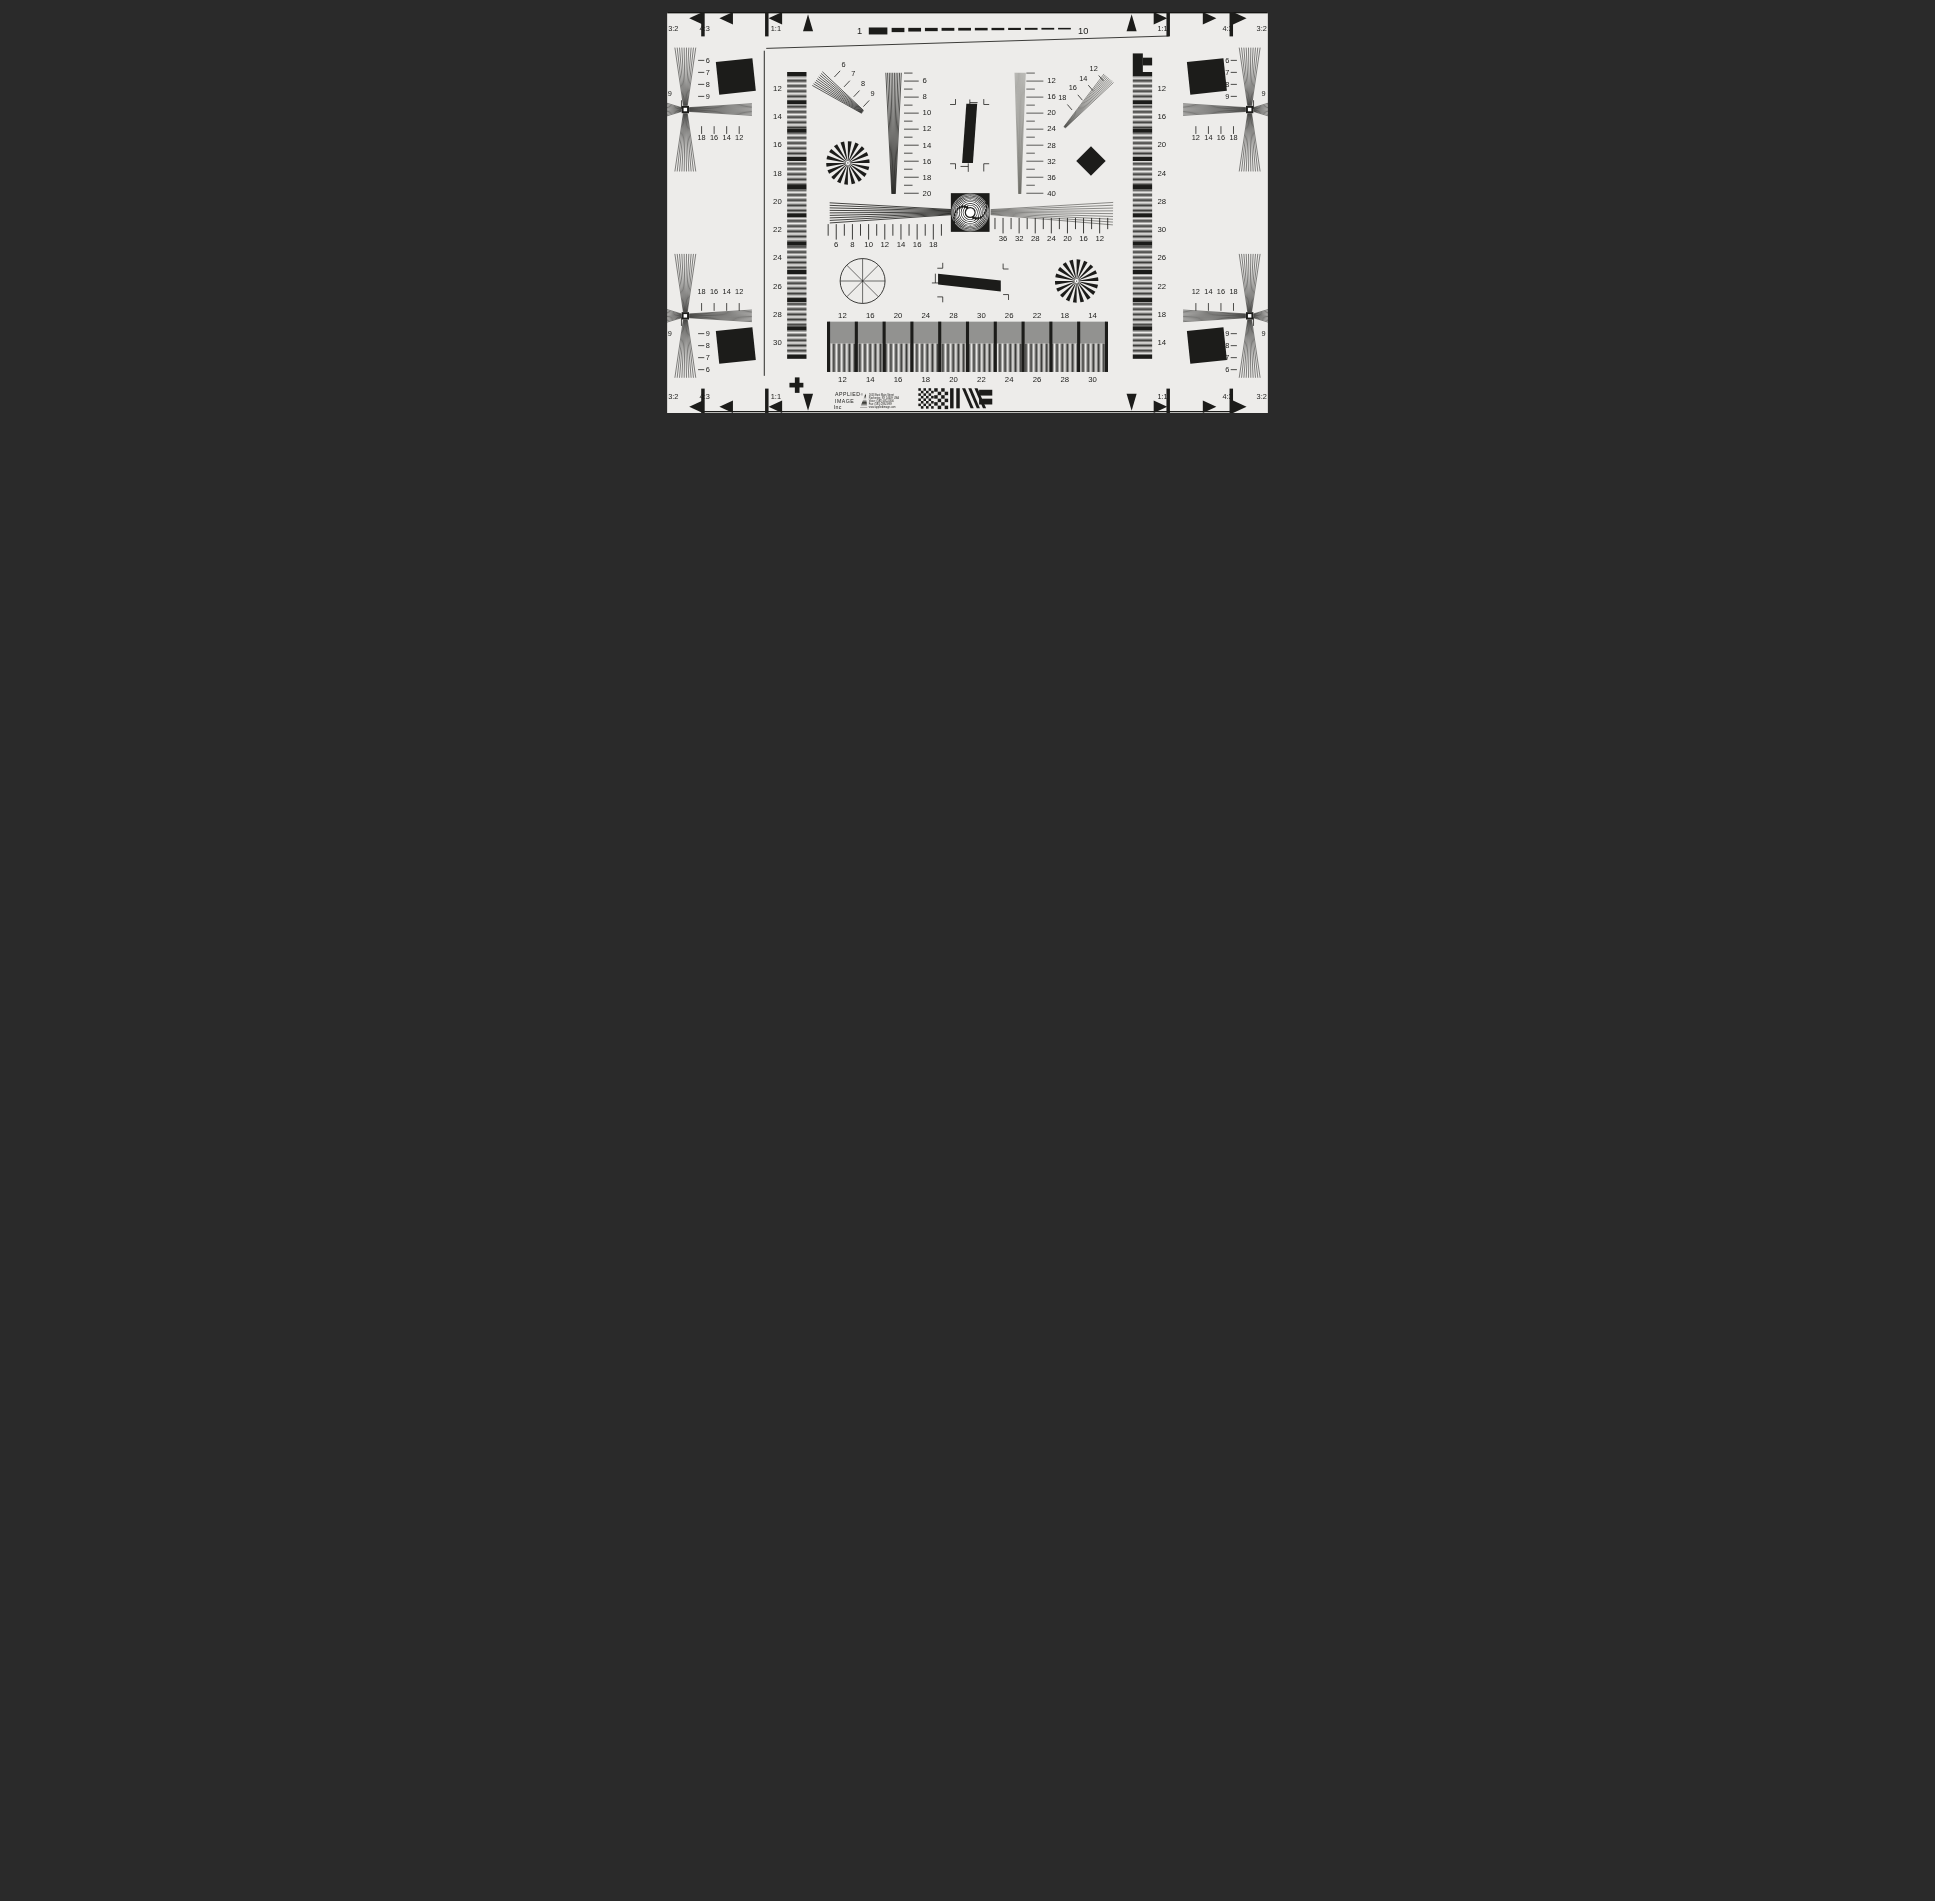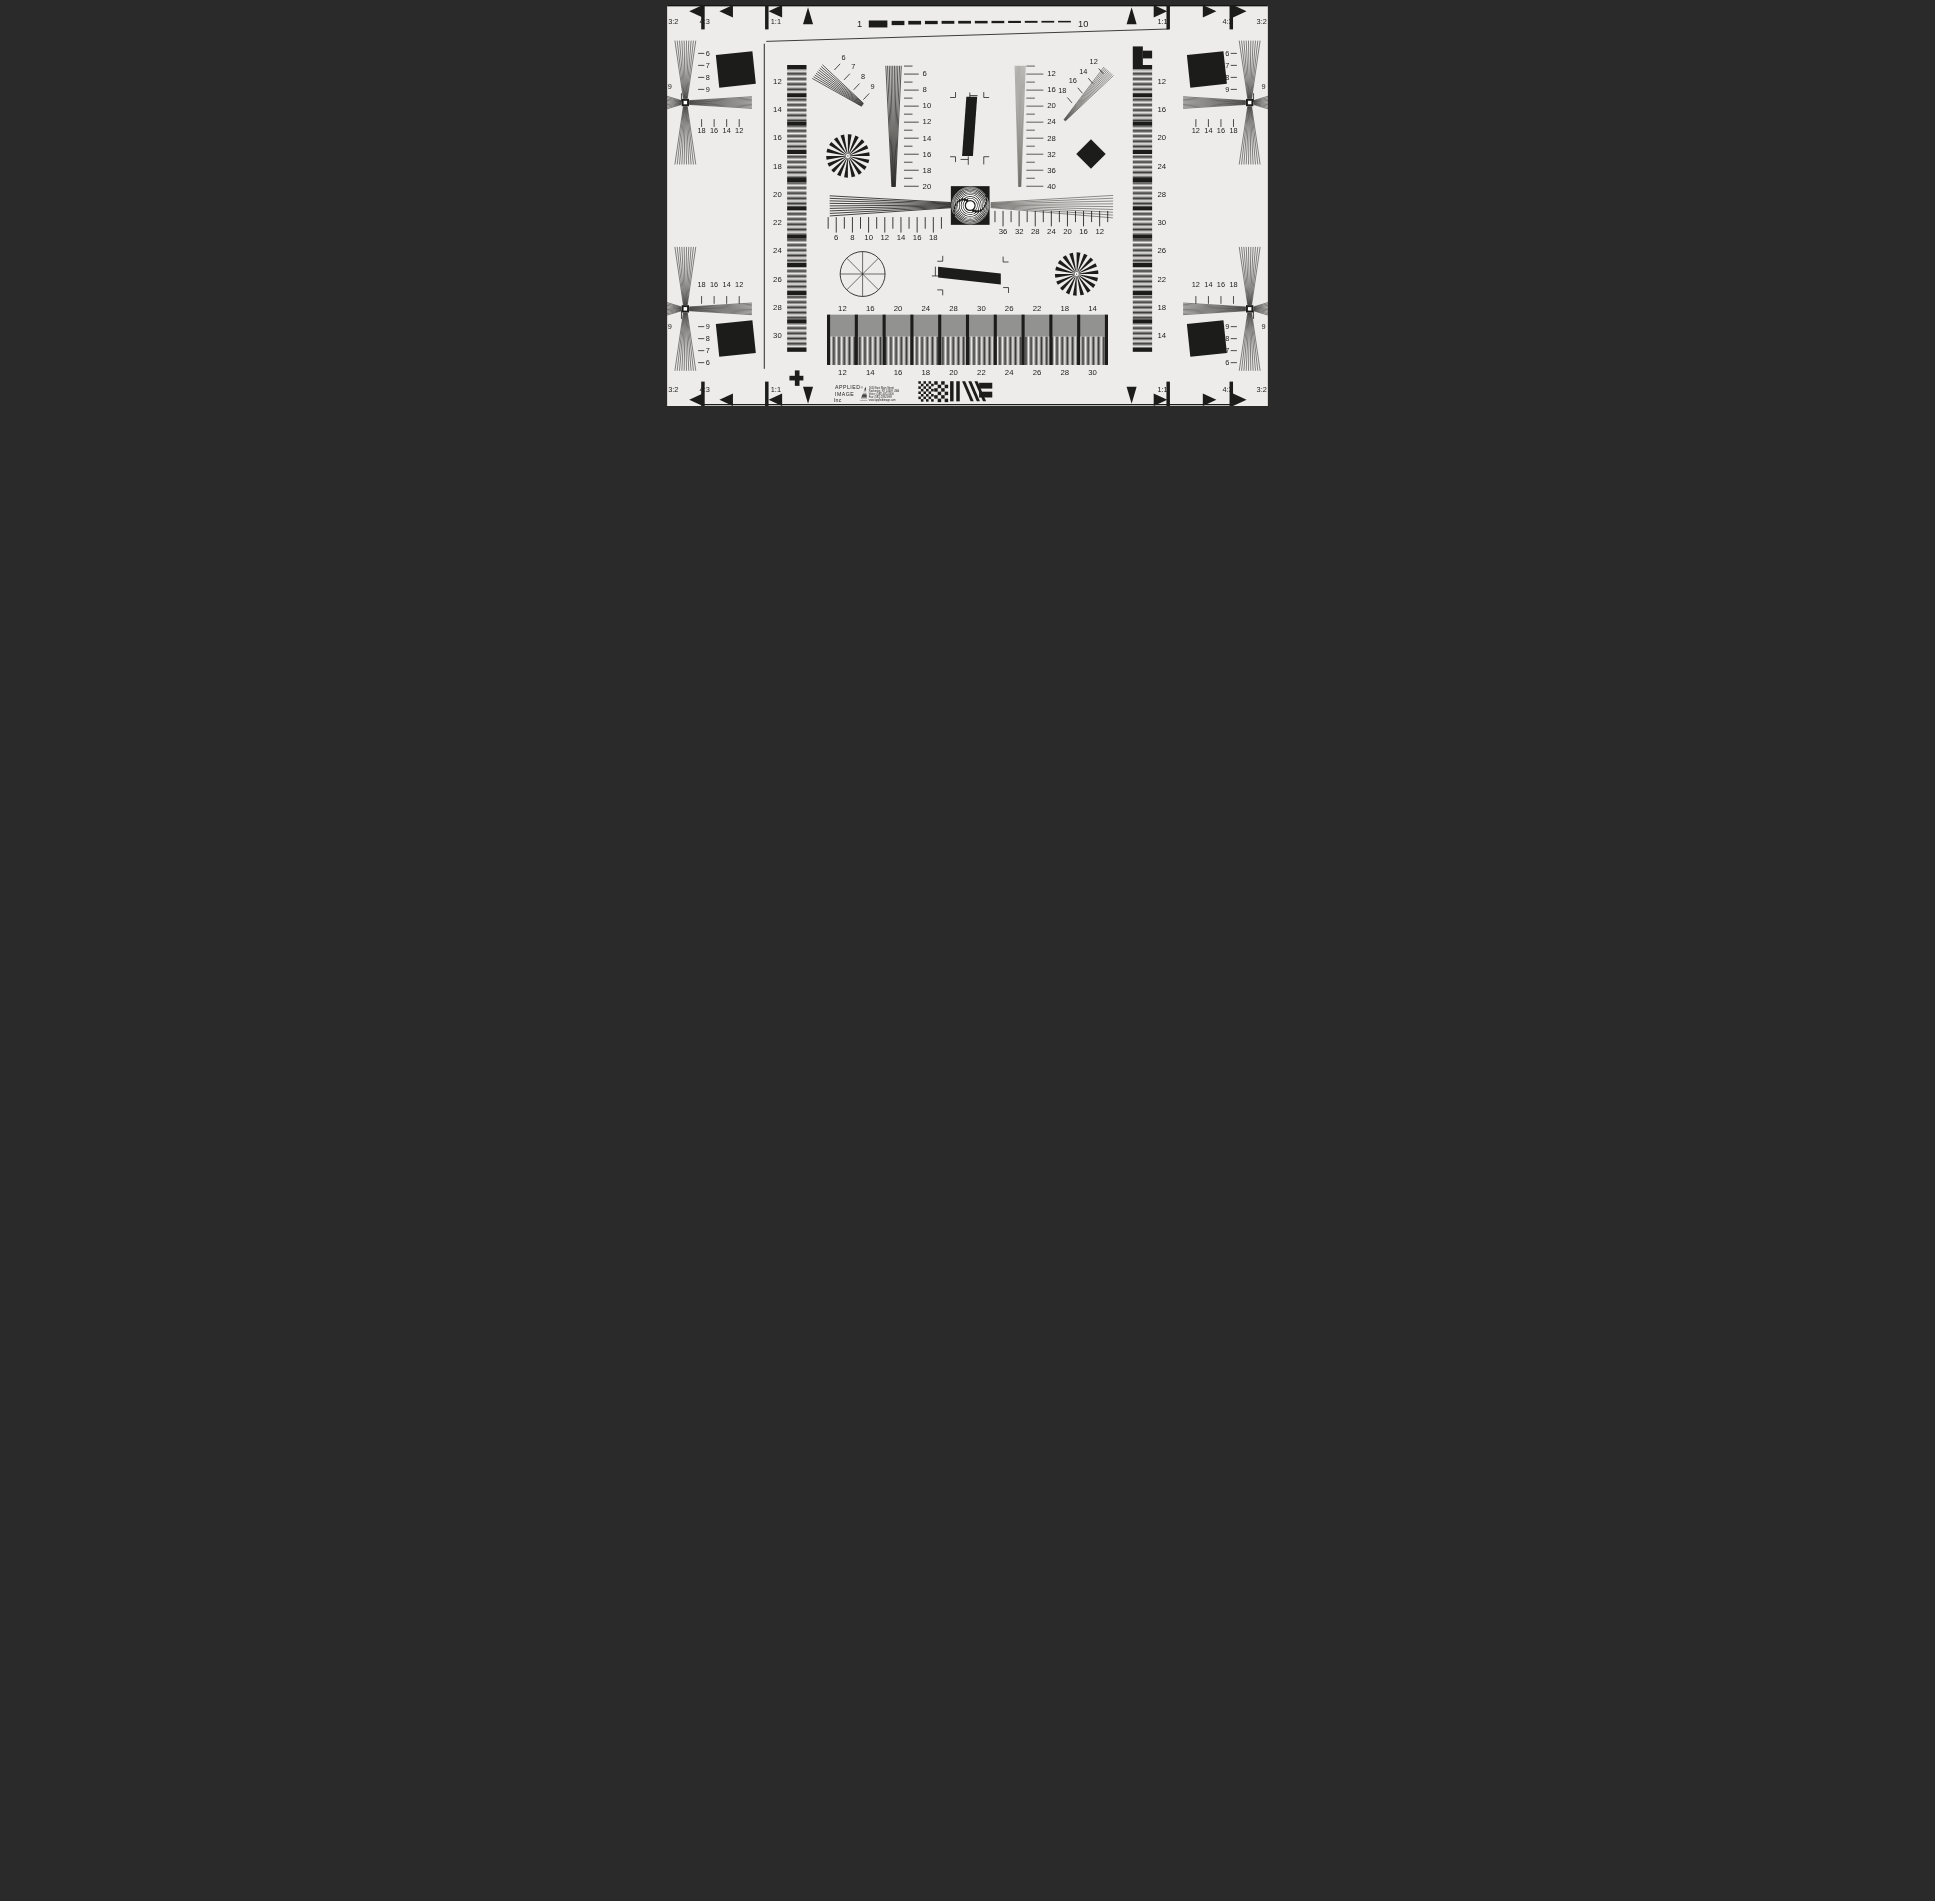--- a/index.html
+++ b/index.html
@@ -1,16 +1,16 @@
 <!DOCTYPE html>
 <html style="font-size:6.2px"><head>
 <meta charset="utf-8">
 <style>
   html,body{margin:0;padding:0;background:#2a2a2a;}
-  #stage{width:601px;height:401px;margin:5px auto;position:relative;
+  #stage{width:601px;height:401px;margin:12px auto;position:relative;
          font-family:"Liberation Sans",sans-serif;border-radius:24px;}
   svg{display:block;width:100%;height:100%;}
   text{fill:#1c1c1a;}
 </style>
 </head>
 <body>
 
 <div id="stage">
   <svg id="chart" viewBox="0 0 1552 1036" preserveAspectRatio="xMidYMid meet">
       <defs>

